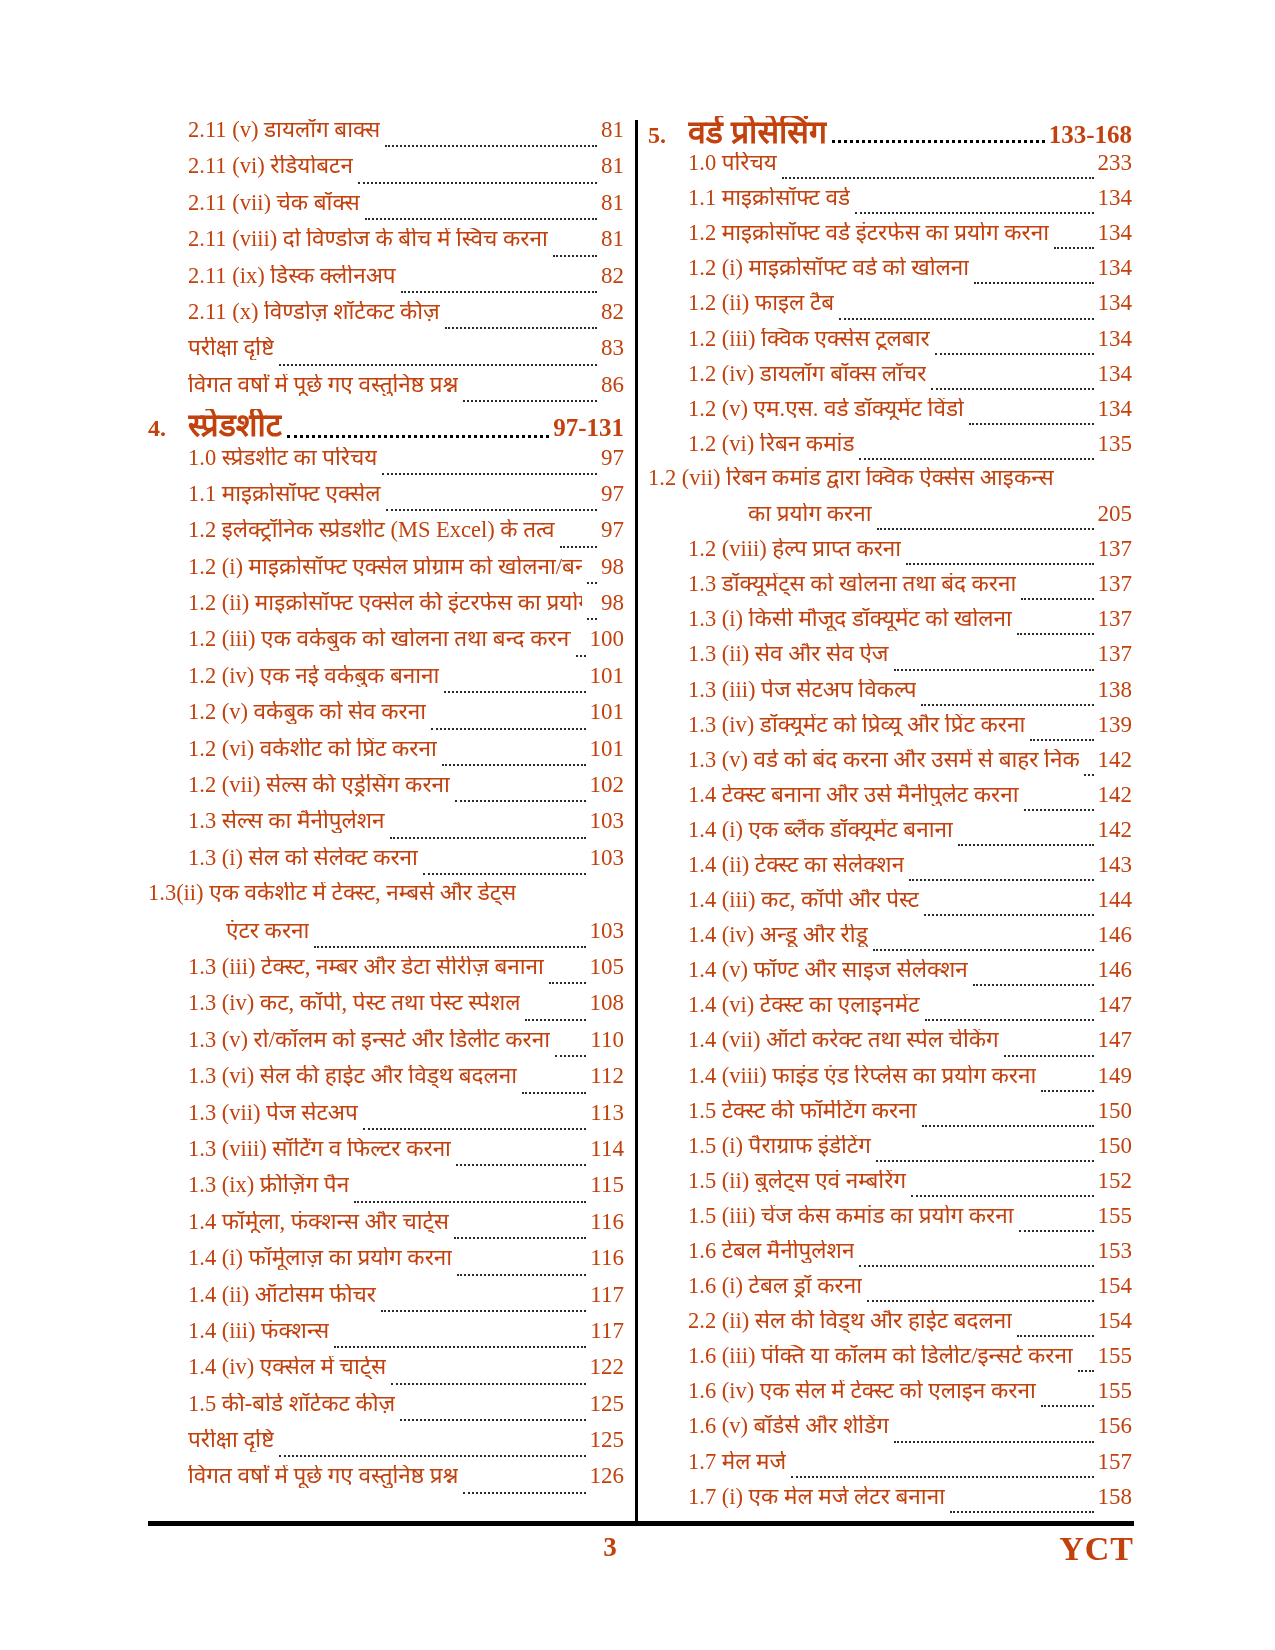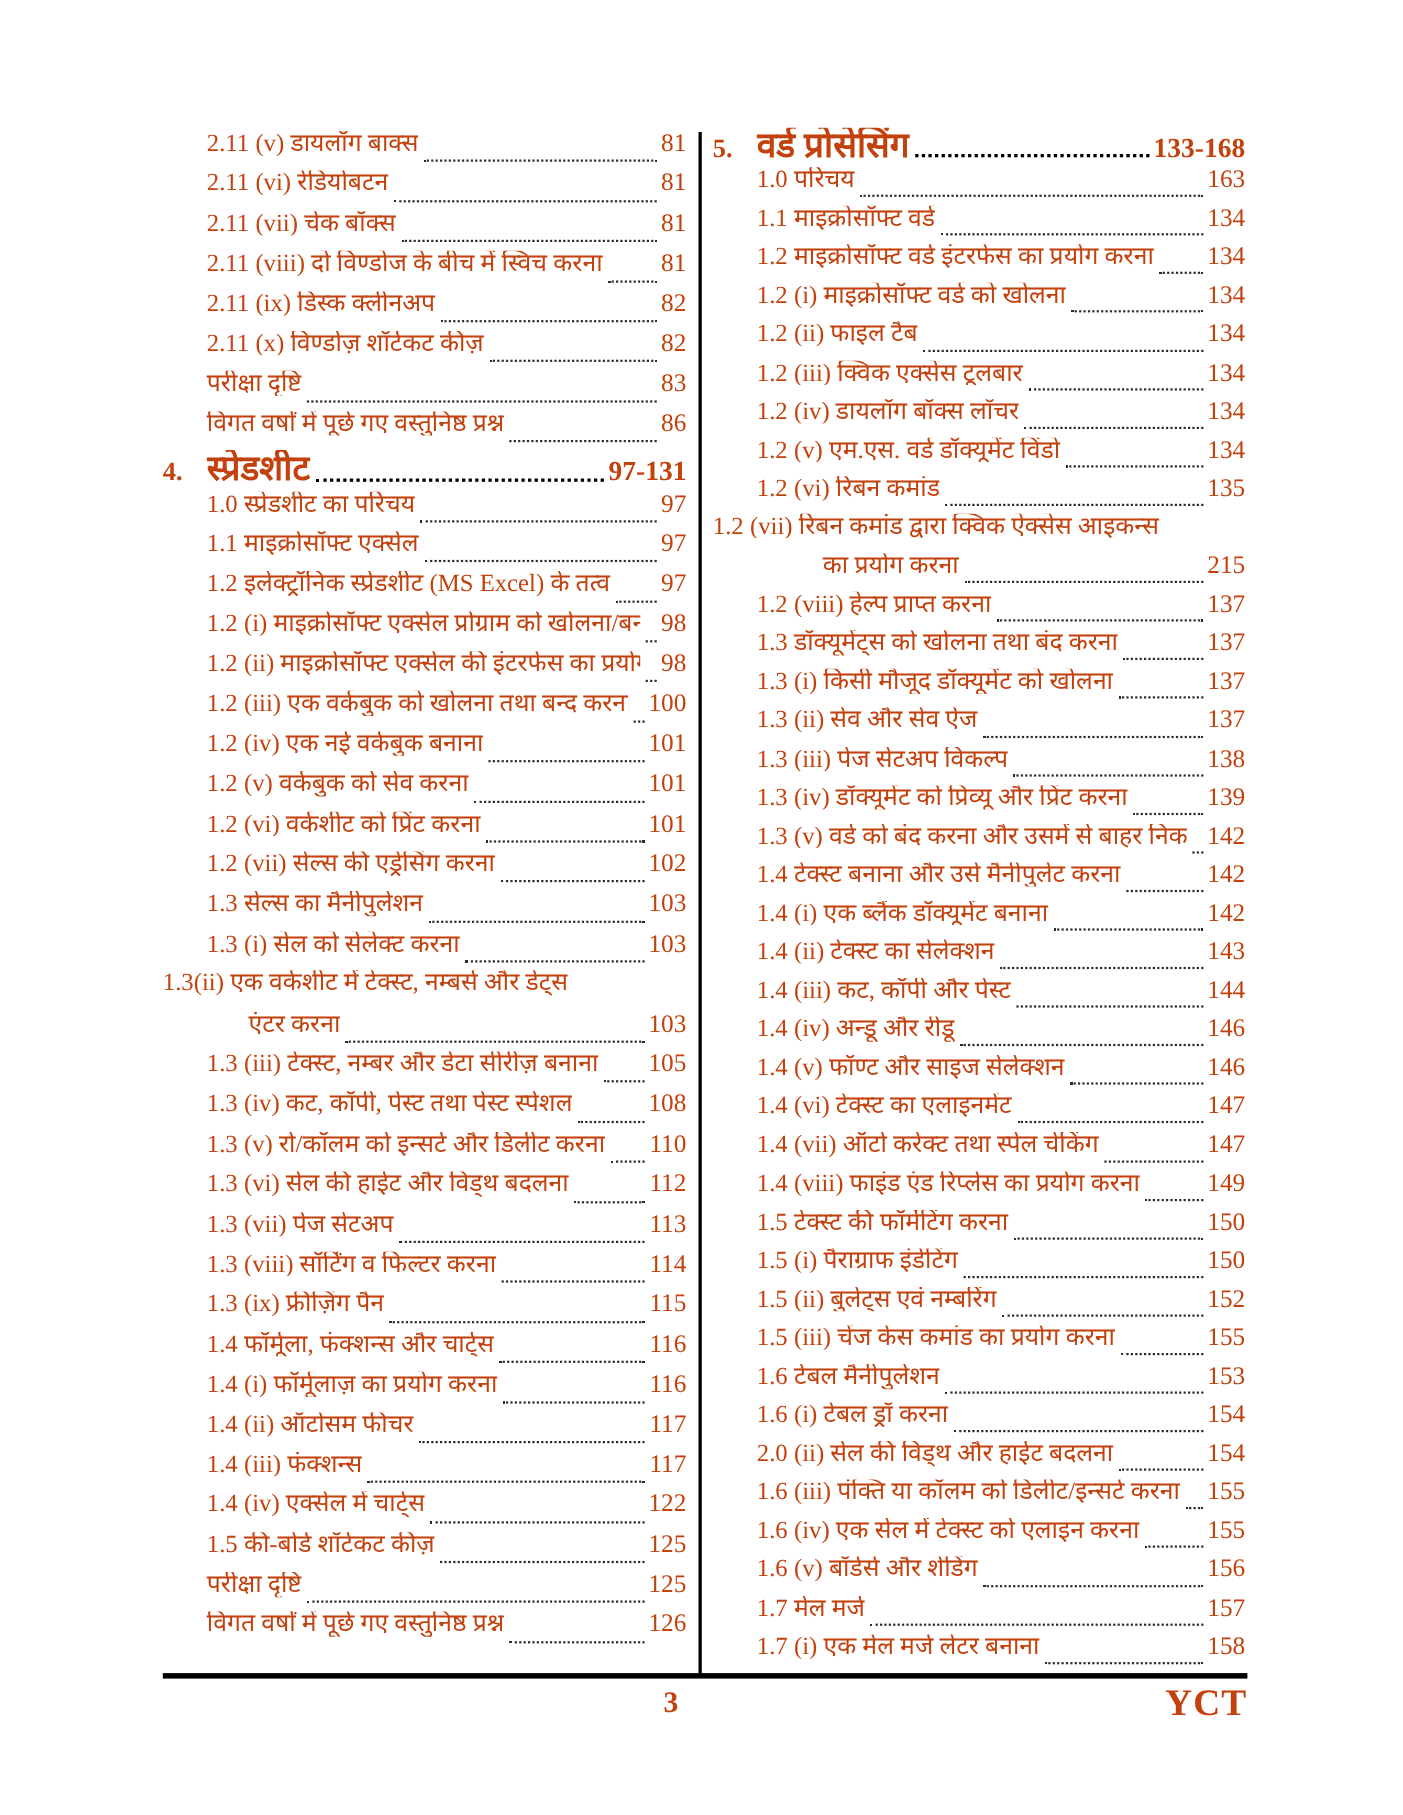--- a/index.html
+++ b/index.html
@@ -253,21 +253,21 @@
   <div class="col col-right" id="col-right">
       <div class="row section">
         <span class="num">5.</span>
         <span class="txt">वर्ड प्रोसेसिंग</span>
         <span class="leader"></span>
         <span class="pg">133-168</span>
       </div>
       <div class="row item">
         <span class="txt">1.0  परिचय</span>
         <span class="leader"></span>
-        <span class="pg">163</span>
+        <span class="pg">233</span>
       </div>
       <div class="row item">
         <span class="txt">1.1 माइक्रोसॉफ्ट वर्ड</span>
         <span class="leader"></span>
         <span class="pg">134</span>
       </div>
       <div class="row item">
         <span class="txt">1.2 माइक्रोसॉफ्ट वर्ड इंटरफेस का प्रयोग करना</span>
         <span class="leader"></span>
         <span class="pg">134</span>
@@ -301,21 +301,21 @@
         <span class="txt">1.2 (vi) रिबन कमांड</span>
         <span class="leader"></span>
         <span class="pg">135</span>
       </div>
       <div class="row wrap1">
         <span class="txt">1.2 (vii) रिबन कमांड द्वारा क्विक ऐक्सेस आइकन्स</span>
       </div>
       <div class="row wrap2">
         <span class="txt">का प्रयोग करना</span>
         <span class="leader"></span>
-        <span class="pg">215</span>
+        <span class="pg">205</span>
       </div>
       <div class="row item">
         <span class="txt">1.2 (viii) हेल्प प्राप्त करना</span>
         <span class="leader"></span>
         <span class="pg">137</span>
       </div>
       <div class="row item">
         <span class="txt">1.3 डॉक्यूमेंट्स को खोलना तथा बंद करना</span>
         <span class="leader"></span>
         <span class="pg">137</span>
@@ -414,21 +414,21 @@
         <span class="txt">1.6 टेबल मैनीपुलेशन</span>
         <span class="leader"></span>
         <span class="pg">153</span>
       </div>
       <div class="row item">
         <span class="txt">1.6 (i) टेबल ड्रॉ करना</span>
         <span class="leader"></span>
         <span class="pg">154</span>
       </div>
       <div class="row item">
-        <span class="txt">2.0 (ii) सेल की विड्थ और हाईट बदलना</span>
+        <span class="txt">2.2 (ii) सेल की विड्थ और हाईट बदलना</span>
         <span class="leader"></span>
         <span class="pg">154</span>
       </div>
       <div class="row item">
         <span class="txt">1.6 (iii) पंक्ति या कॉलम को डिलीट/इन्सर्ट करना</span>
         <span class="leader"></span>
         <span class="pg">155</span>
       </div>
       <div class="row item">
         <span class="txt">1.6 (iv) एक सेल में टेक्स्ट को एलाइन करना</span>

